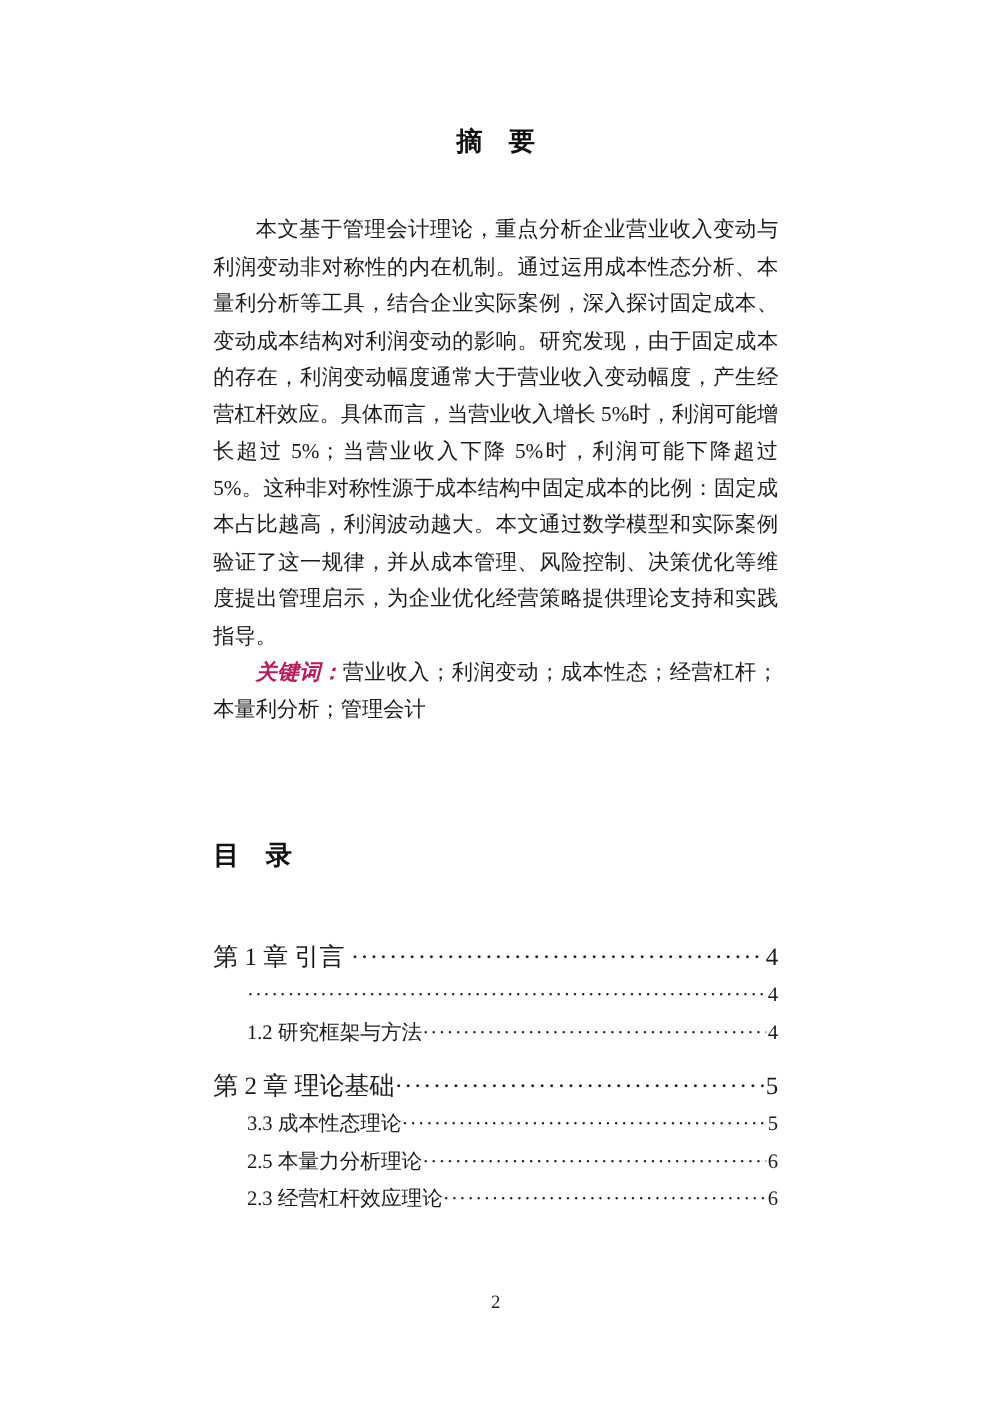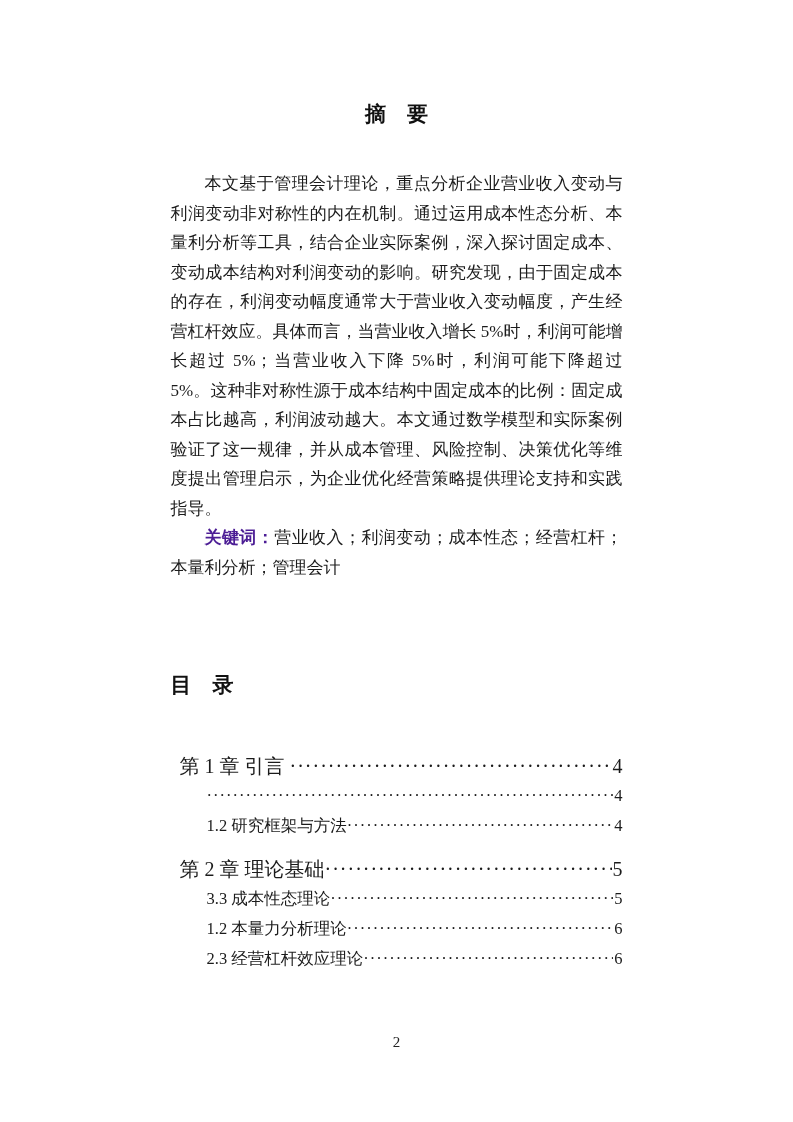--- a/index.html
+++ b/index.html
@@ -38,40 +38,41 @@
     margin: 0;
     font-size: 17px;
     line-height: 29.5px;
     text-align: justify;
     text-indent: 2em;
     word-break: break-all;
   }
   .kw-label {
     font-family: "Liberation Sans", "DejaVu Sans", sans-serif;
     font-weight: 700;
-    color: #4c1d95;
+    color: #be185d;
+    font-style: italic;
   }
 
   
   .toc-section {
     position: absolute;
     left: 108px;
     right: 108px;
     top: 671px;
   }
   .toc-title {
     margin: 0;
     text-align: left;
     font-family: "Liberation Sans", "DejaVu Sans", sans-serif;
     font-weight: 700;
     font-size: 21px;
     line-height: 28px;
     color: #111;
   }
-  .toc-list { margin-top: 52px; margin-left: 9px; }
+  .toc-list { margin-top: 52px; }
   .toc-entry {
     display: flex;
     align-items: baseline;
     cursor: pointer;
   }
   .toc-entry.level-1 {
     font-size: 20px;
     line-height: 30px;
     margin-top: 13px;
   }
@@ -148,21 +149,21 @@
           <span class="toc-page">5</span>
         </div>
 
         <div class="toc-entry level-2">
           <span class="toc-label">3.3 成本性态理论</span>
           <span class="toc-dots"></span>
           <span class="toc-page">5</span>
         </div>
 
         <div class="toc-entry level-2">
-          <span class="toc-label">1.2 本量力分析理论</span>
+          <span class="toc-label">2.5 本量力分析理论</span>
           <span class="toc-dots"></span>
           <span class="toc-page">6</span>
         </div>
 
         <div class="toc-entry level-2">
           <span class="toc-label">2.3 经营杠杆效应理论</span>
           <span class="toc-dots"></span>
           <span class="toc-page">6</span>
         </div>
       </div>

